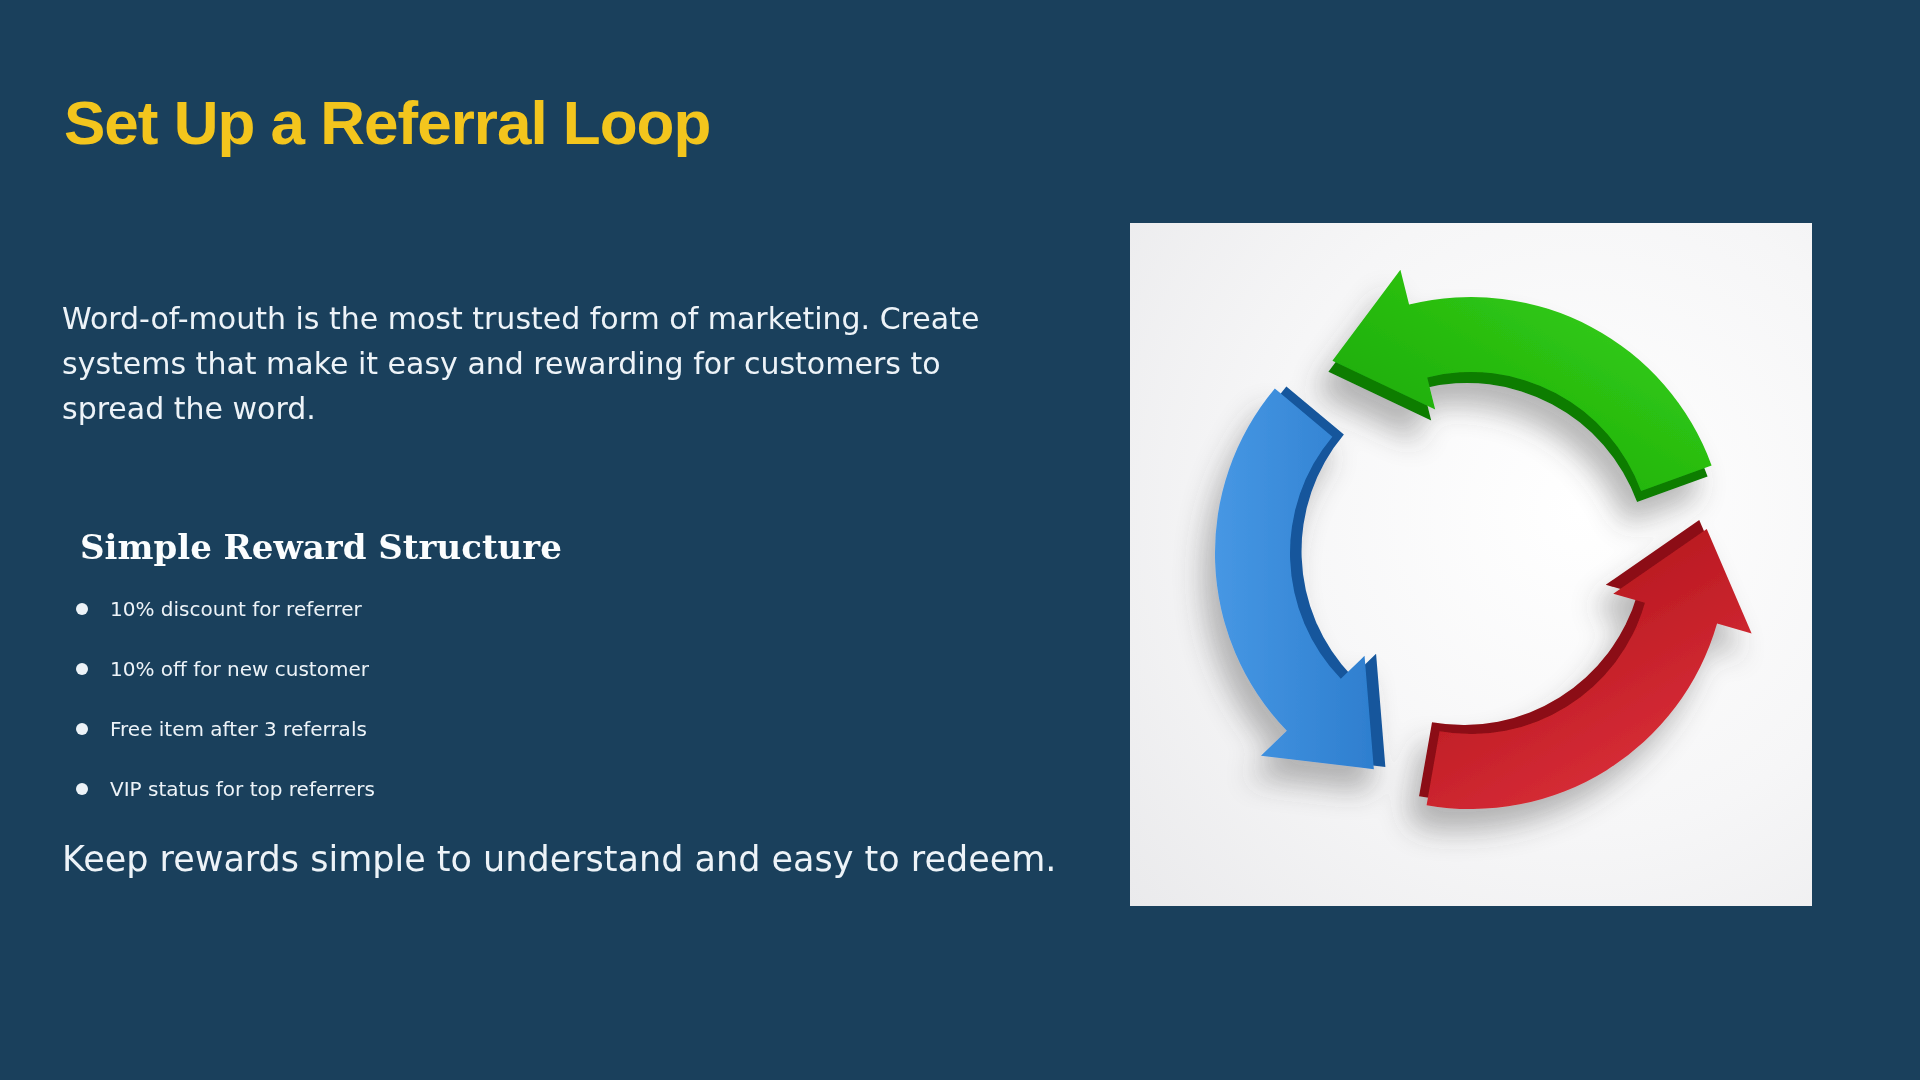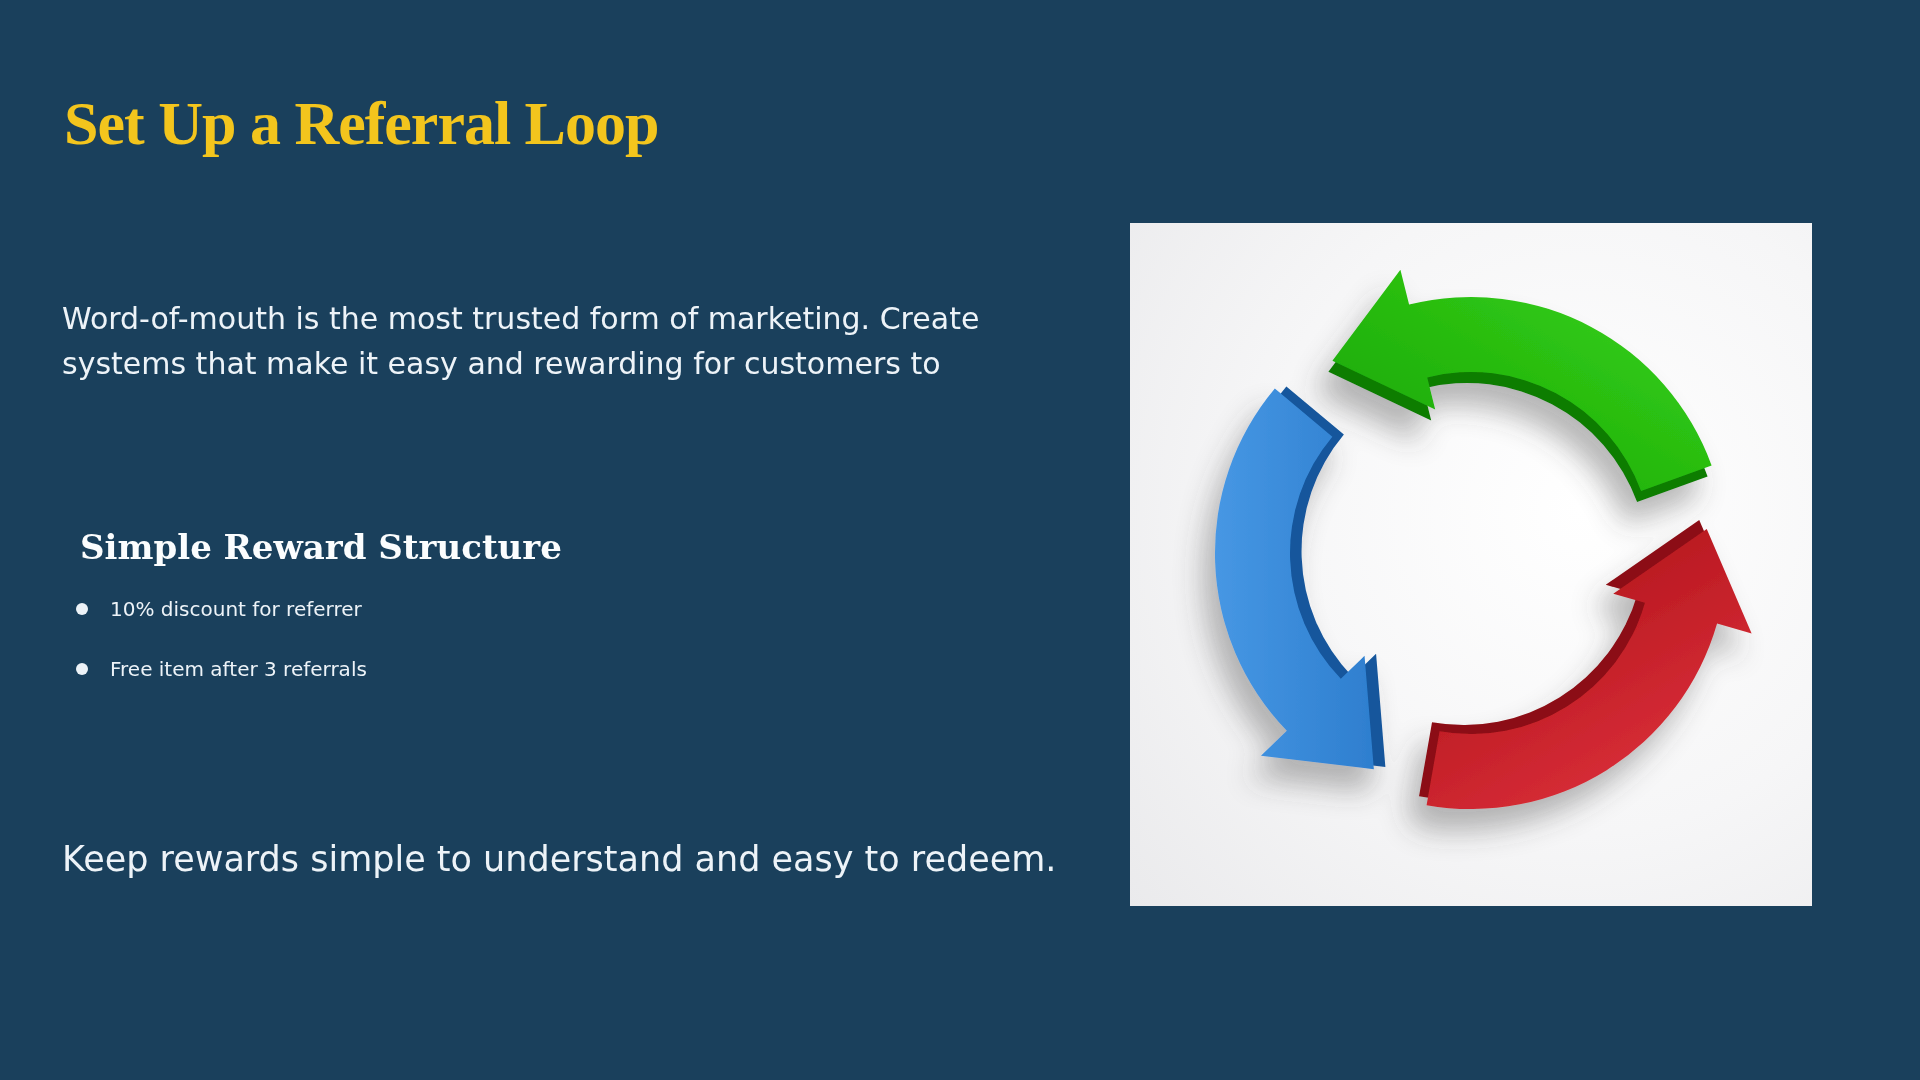--- a/index.html
+++ b/index.html
@@ -4,21 +4,21 @@
 <style>
   html,body{margin:0;padding:0}
   body{
     width:1920px;height:1080px;overflow:hidden;position:relative;
     background:#1A405C;
     font-family:"DejaVu Sans","Liberation Sans",sans-serif;
   }
   .abs{position:absolute}
   .title{
     left:64px;top:89px;margin:0;
-    font-family:Liberation Serif, serif;
+    font-family:Liberation Sans, sans-serif;
     font-weight:700;font-size:62px;line-height:1.1;
     color:#F3C51D;letter-spacing:-1px;
   }
   .intro{left:62px;top:296px;font-size:30px;line-height:45px;color:#EDF3F8}
   .heading{
     left:80px;top:527px;margin:0;
     font-family:"DejaVu Serif","Liberation Serif",serif;
     font-weight:700;font-size:34px;color:#FBFDFE;letter-spacing:0;
   }
   .bullets{left:70px;top:587px;margin:0;padding:0;list-style:none}
@@ -40,32 +40,41 @@
 </head>
 <body>
 
 <div class="slide">
 
   <h1 class="abs title">Set Up a Referral Loop</h1>
 
   <div class="abs intro">
     <div>Word-of-mouth is the most trusted form of marketing. Create</div>
     <div>systems that make it easy and rewarding for customers to</div>
+    <div>spread the word.</div>
   </div>
 
   <h2 class="abs heading">Simple Reward Structure</h2>
 
   <ul class="abs bullets">
     <li>
       <span class="dot"></span>
       <span>10% discount for referrer</span>
     </li>
     <li>
       <span class="dot"></span>
+      <span>10% off for new customer</span>
+    </li>
+    <li>
+      <span class="dot"></span>
       <span>Free item after 3 referrals</span>
+    </li>
+    <li>
+      <span class="dot"></span>
+      <span>VIP status for top referrers</span>
     </li>
   </ul>
 
   <div class="abs closing">Keep rewards simple to understand and easy to redeem.</div>
 
   <div class="abs panel">
     <svg viewBox="0 0 682 683" xmlns="http://www.w3.org/2000/svg">
       <defs>
         <path id="arrowShape" d="M581.6 242.4
              A256 256 0 0 0 279.1 81.6

